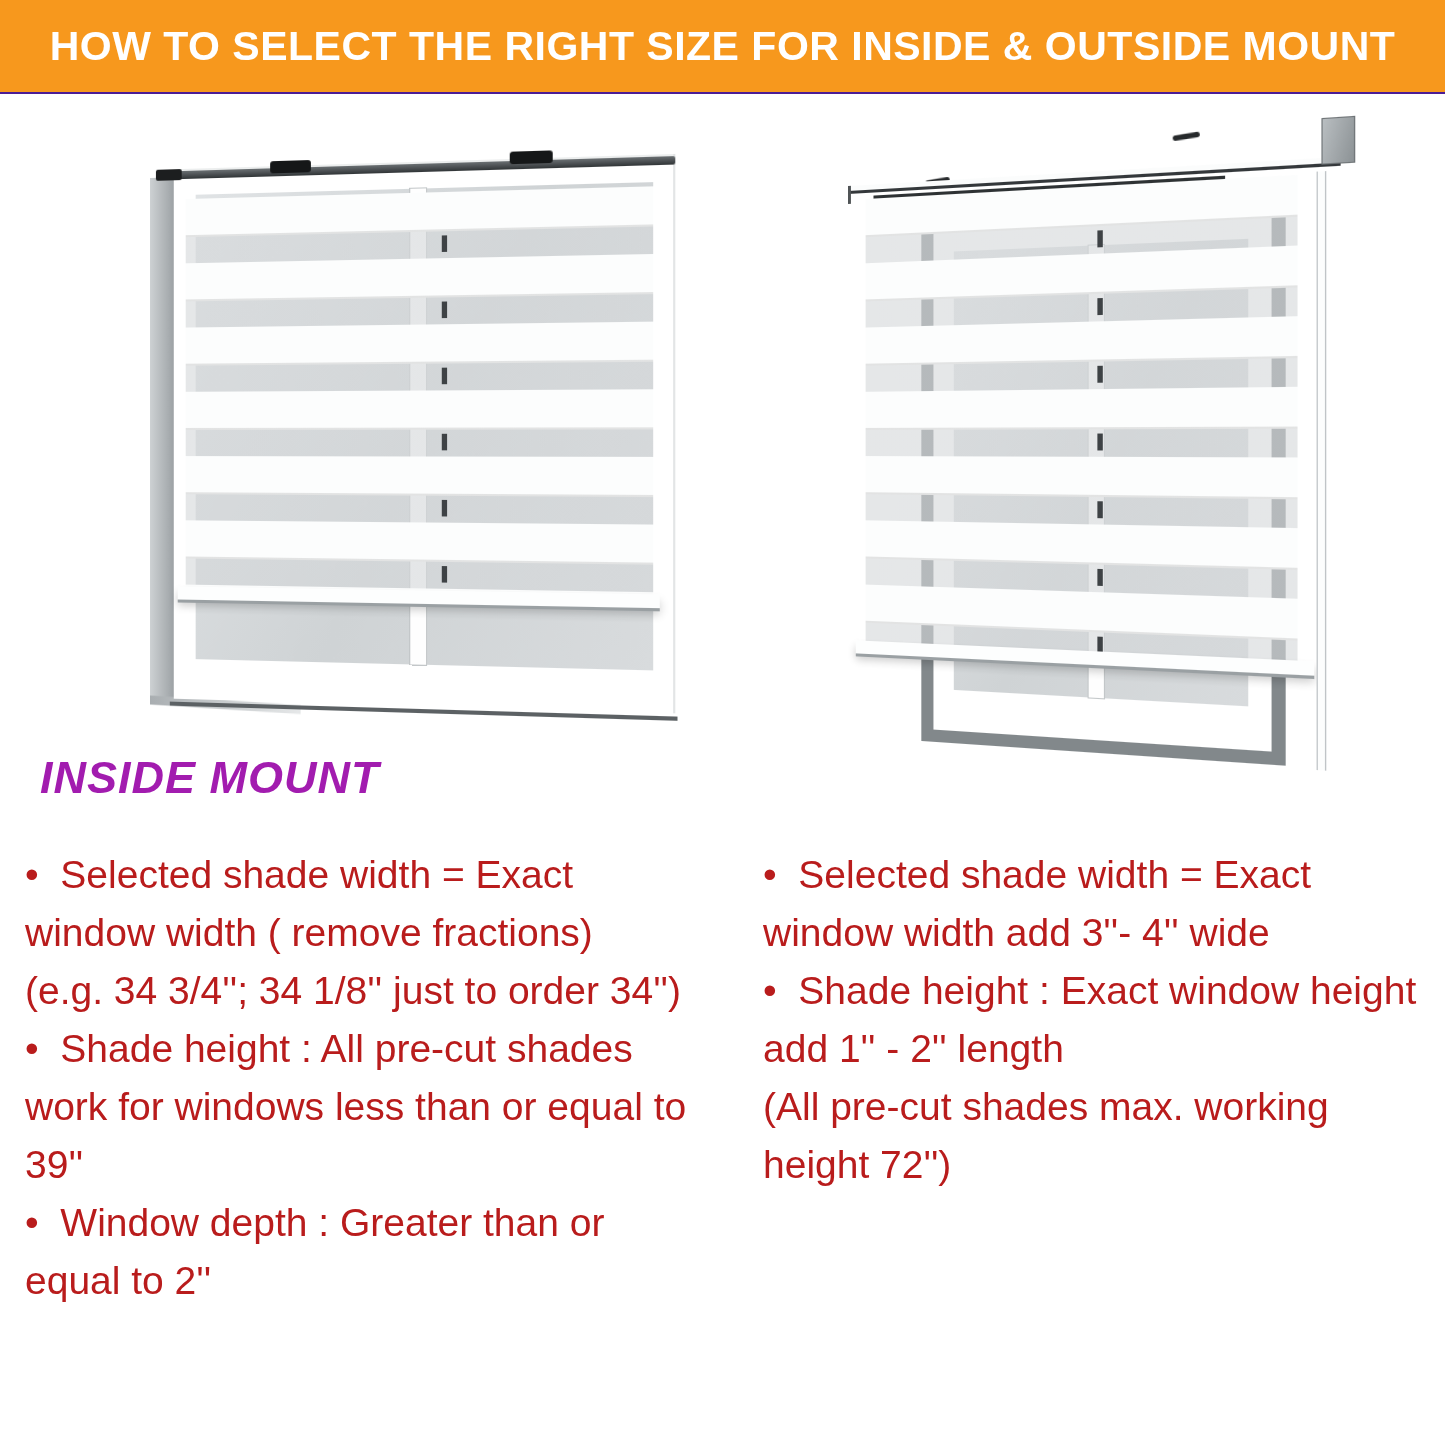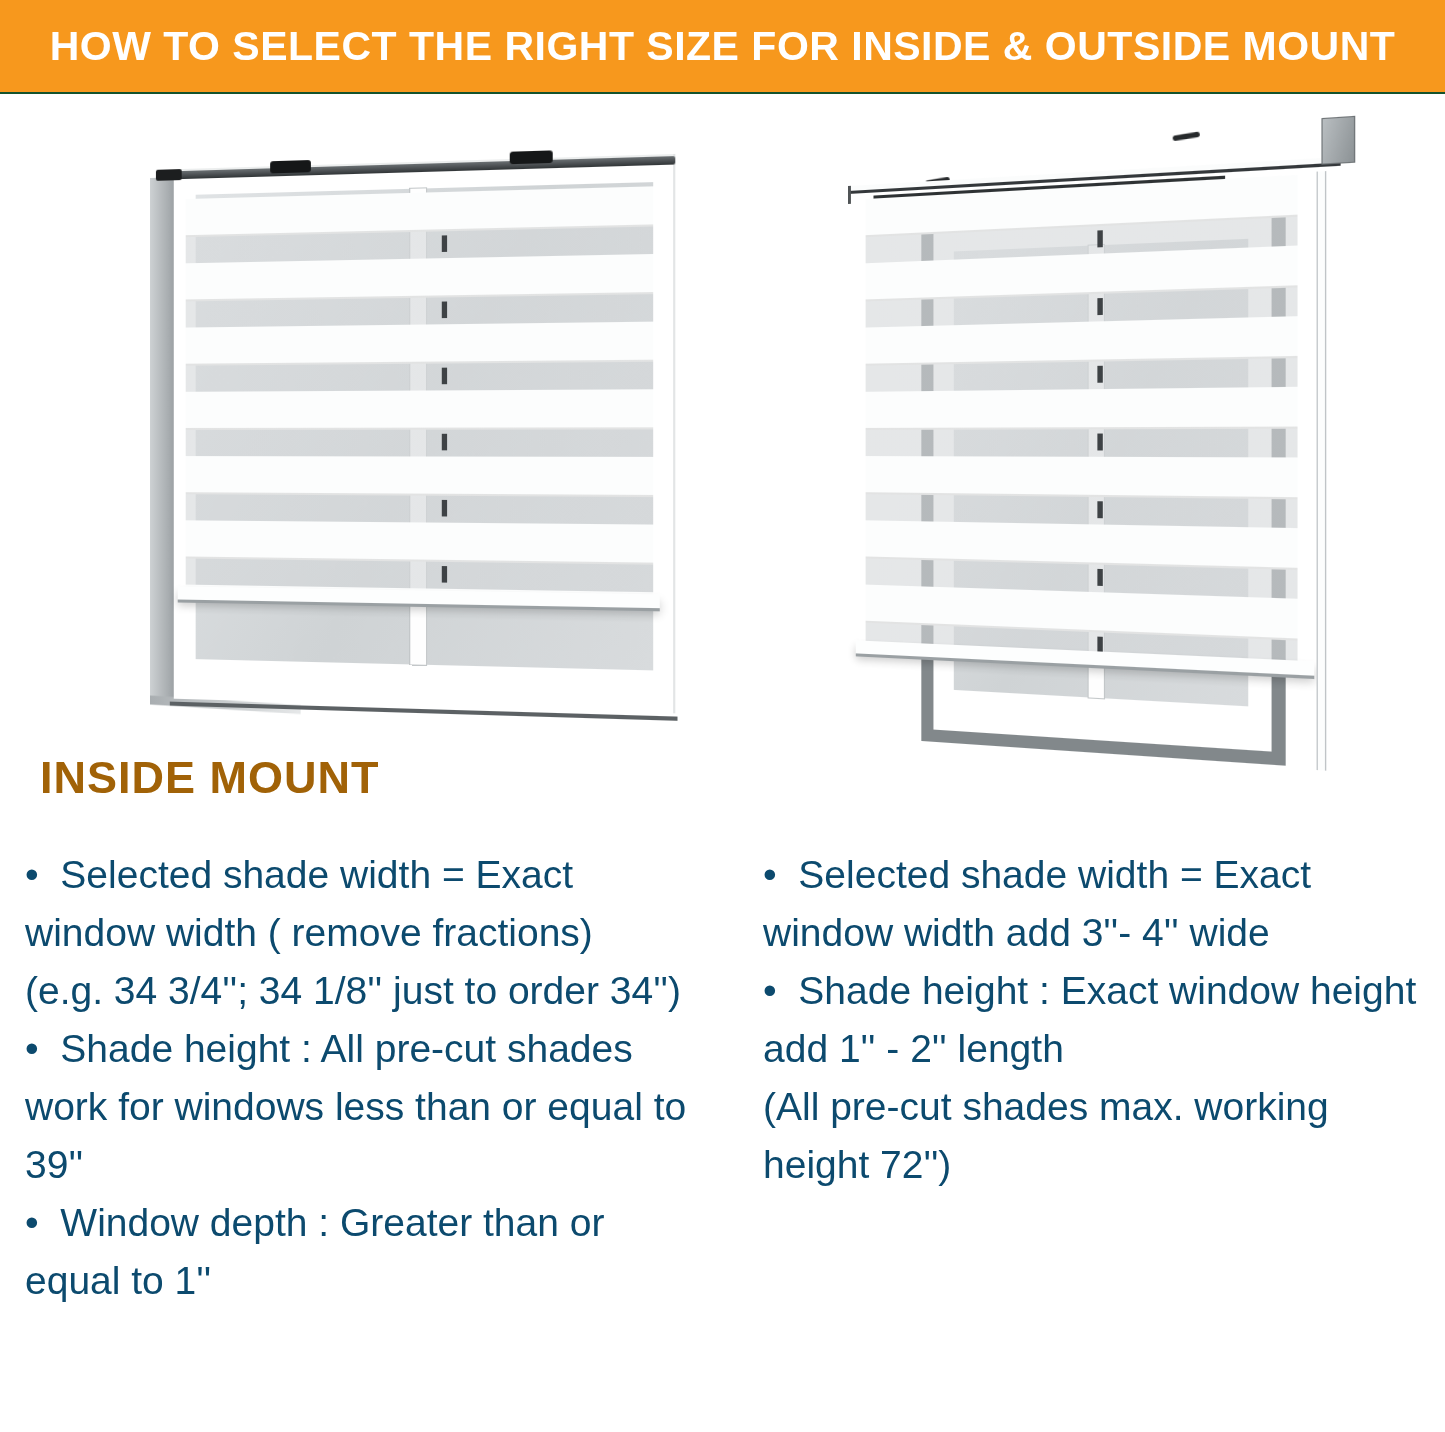--- a/index.html
+++ b/index.html
@@ -2,21 +2,21 @@
 <html><head>
 <meta charset="utf-8">
 <style>
   * { margin:0; padding:0; box-sizing:border-box; }
   html,body { background:#ffffff; }
   body { font-family:"Liberation Sans", sans-serif; }
   .page { position:relative; width:1445px; height:1432px; background:#ffffff; overflow:hidden; }
 
   
   .banner { position:absolute; left:0; top:0; width:1445px; height:94px;
-            background:#F7981D; border-bottom:2px solid #14532d; }
+            background:#F7981D; border-bottom:2px solid #4c1d95; }
   .banner h1 { width:100%; text-align:center; line-height:92px;
                font-size:41px; font-weight:bold; letter-spacing:0.5px; color:#ffffff; }
 
   
   .illus { position:absolute; }
   .scene { position:absolute; inset:0; }
   .scene-i { transform:perspective(1400px) rotateY(-9deg); transform-origin:0 50%; }
   .scene-o { transform:perspective(1000px) rotateY(-13deg); transform-origin:0 50%; }
   .scene > div { position:absolute; }
 
@@ -69,25 +69,25 @@
                box-shadow:0 0 0 1px #c3c7c9; }
   .track-o { left:26px; top:55px; width:330px; height:4px; background:#2e3234; }
   .blind-o { left:18px; top:58px; width:400px; height:446px; }
   .slits-o { left:242px; top:58px; height:446px; }
   .bottombar-o { left:8px; top:498px; width:424px; }
   .sidestrip-o { left:434px; top:56px; width:8px; height:540px; background:#fcfdfd;
                  border-left:1px solid #b9bec1; border-right:1px solid #b9bec1; }
 
   
   .mount-heading { position:absolute; font-size:45px; font-weight:bold;
-                   letter-spacing:1px; color:#a16207; white-space:nowrap; }
+                   letter-spacing:1px; color:#a21caf; white-space:nowrap;font-style:italic; }
   .h-inside  { left:40px;  top:752px; }
   .h-outside { left:782px; top:752px; }
 
-  .col { position:absolute; top:846px; color:#0c4a6e; font-size:39px; line-height:58px; }
+  .col { position:absolute; top:846px; color:#b91c1c; font-size:39px; line-height:58px; }
   .col p { white-space:pre-wrap; }
   .col-inside  { left:25px;  width:705px; }
   .col-outside { left:763px; width:682px; }
 
   .footer-note { position:absolute; left:0; top:1390px; width:1445px; text-align:center;
                  font-size:33px; color:#111111; }
 </style>
 </head>
 <body>
 
@@ -137,21 +137,21 @@
   <h2 class="mount-heading h-inside">INSIDE MOUNT</h2>
 
   <div class="col col-inside">
     <p>•  Selected shade width = Exact
 window width ( remove fractions)
 (e.g. 34 3/4''; 34 1/8'' just to order 34'')</p>
     <p>•  Shade height : All pre-cut shades
 work for windows less than or equal to
 39''</p>
     <p>•  Window depth : Greater than or
-equal to 1''</p>
+equal to 2''</p>
   </div>
   <div class="col col-outside">
     <p>•  Selected shade width = Exact
 window width add 3''- 4'' wide</p>
     <p>•  Shade height : Exact window height
 add 1'' - 2'' length
 (All pre-cut shades max. working
 height 72'')</p>
   </div>
 

